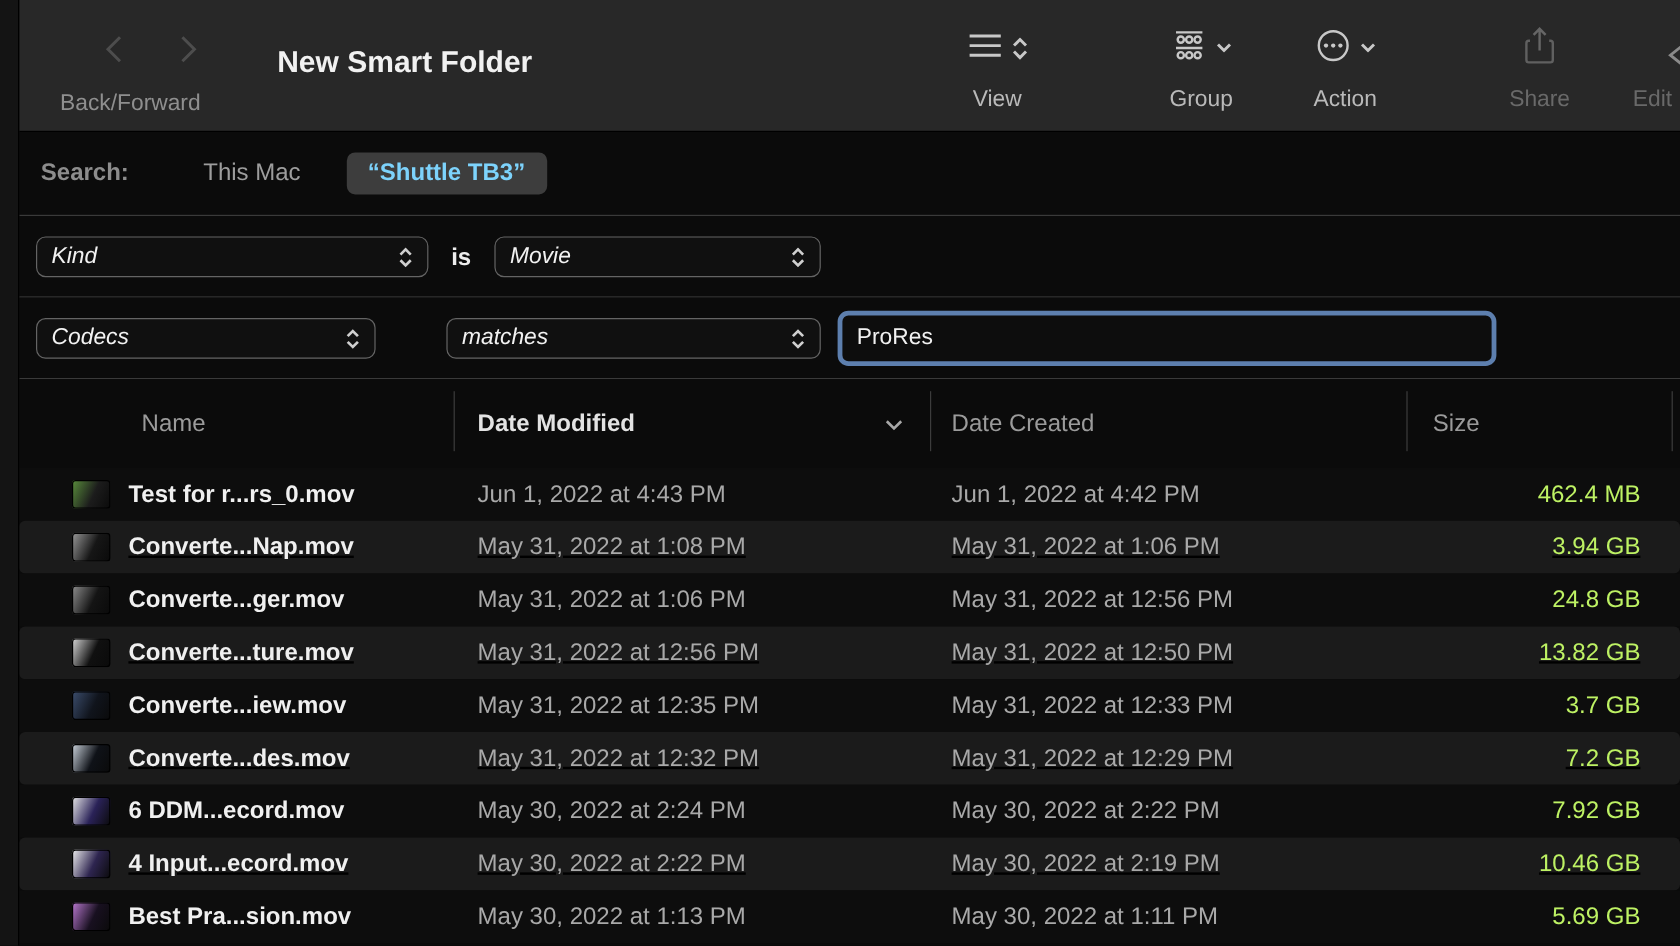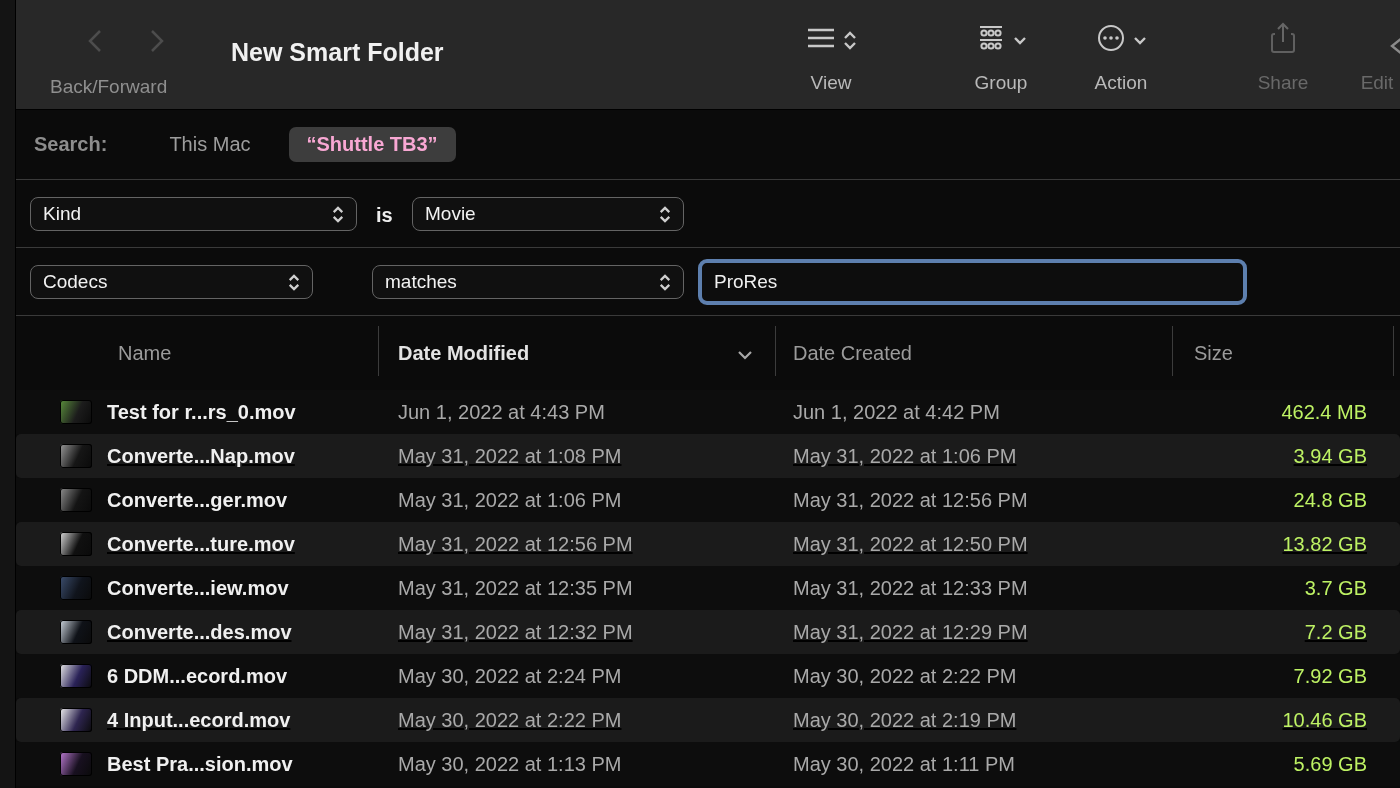--- a/index.html
+++ b/index.html
@@ -25,29 +25,29 @@
   .tb-btn.dimmed .tb-label { color:#696969; }
   .tb-btn.dimmed svg { opacity:.55; }
 
   .edge-glyph { position:absolute; right:-12px; top:26px; }
 
   
   .search-row { position:relative; height:70px; background:#0b0b0b;
     border-bottom:1px solid #3a3a3a; display:flex; align-items:center; }
   .search-label { margin-left:18px; font-size:20px; font-weight:700; color:#8d8d8d; }
   .scope { font-size:20px; color:#9d9d9d; margin-left:62px; cursor:default; }
-  .scope.selected { margin-left:38px; background:#3d3d3d; color:#f9a8d4; font-weight:700;
+  .scope.selected { margin-left:38px; background:#3d3d3d; color:#7dd3fc; font-weight:700;
     border-radius:7px; padding:6px 18px; }
 
   
   .filter-row { position:relative; height:68px; background:#0b0b0b; border-bottom:1px solid #3a3a3a; }
   .dropdown { position:absolute; top:17px; height:34px; border:1.5px solid #646464; border-radius:8px;
     background:#101010; display:flex; align-items:center; color:#f2f2f2; font-size:19px;
     padding:0 12px; justify-content:space-between; }
-  .dropdown .dd-label { font-weight:400; }
+  .dropdown .dd-label { font-weight:400;font-style:italic; }
   .stepper { display:flex; flex-direction:column; gap:1px; align-items:center; }
   .is-label { position:absolute; left:360px; top:24px; font-size:20px; font-weight:600; color:#ededed; }
 
   .value-field { position:absolute; left:682px; top:11px; width:549px; height:46px;
     border:4px solid #5d7fae; border-radius:9px; background:#0d0d0d; padding:0 12px;
     font-size:19px; color:#f0f0f0; outline:none; font-family:"Liberation Sans", sans-serif; }
 
   
   .list-header { position:relative; height:74px; background:#0b0b0b;
     display:grid; grid-template-columns:362px 397px 397px 1fr; align-items:center; }

